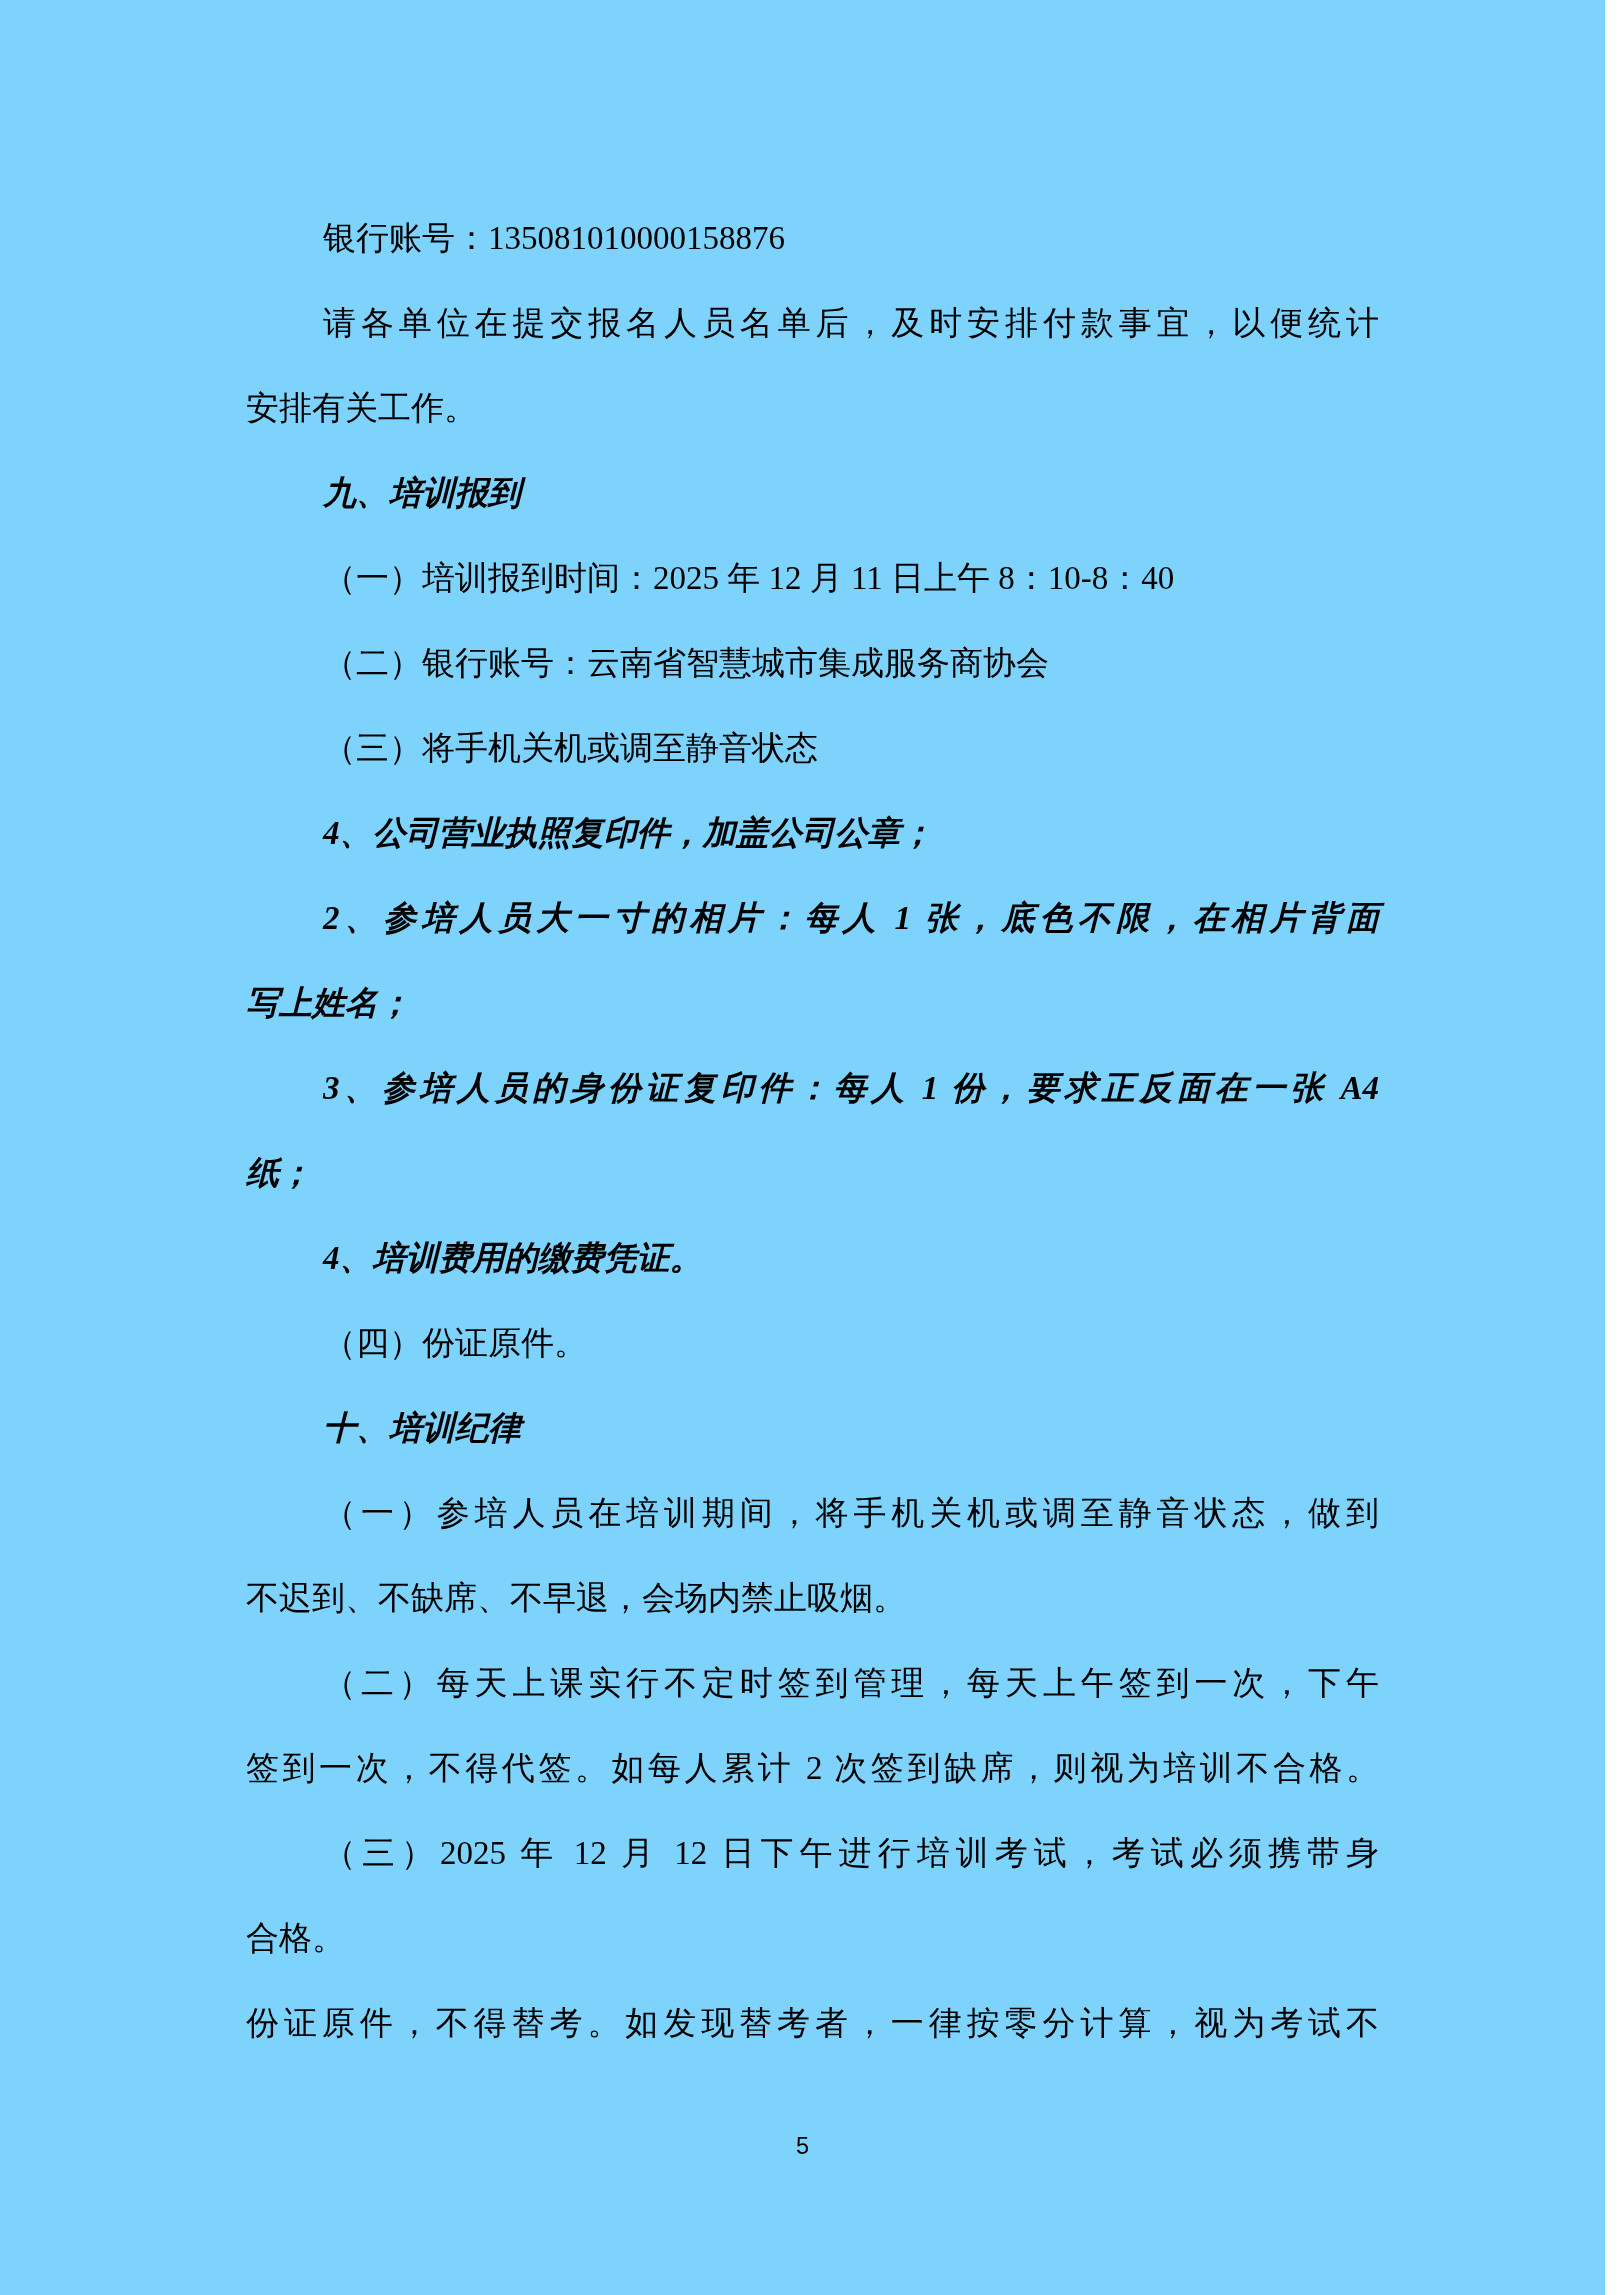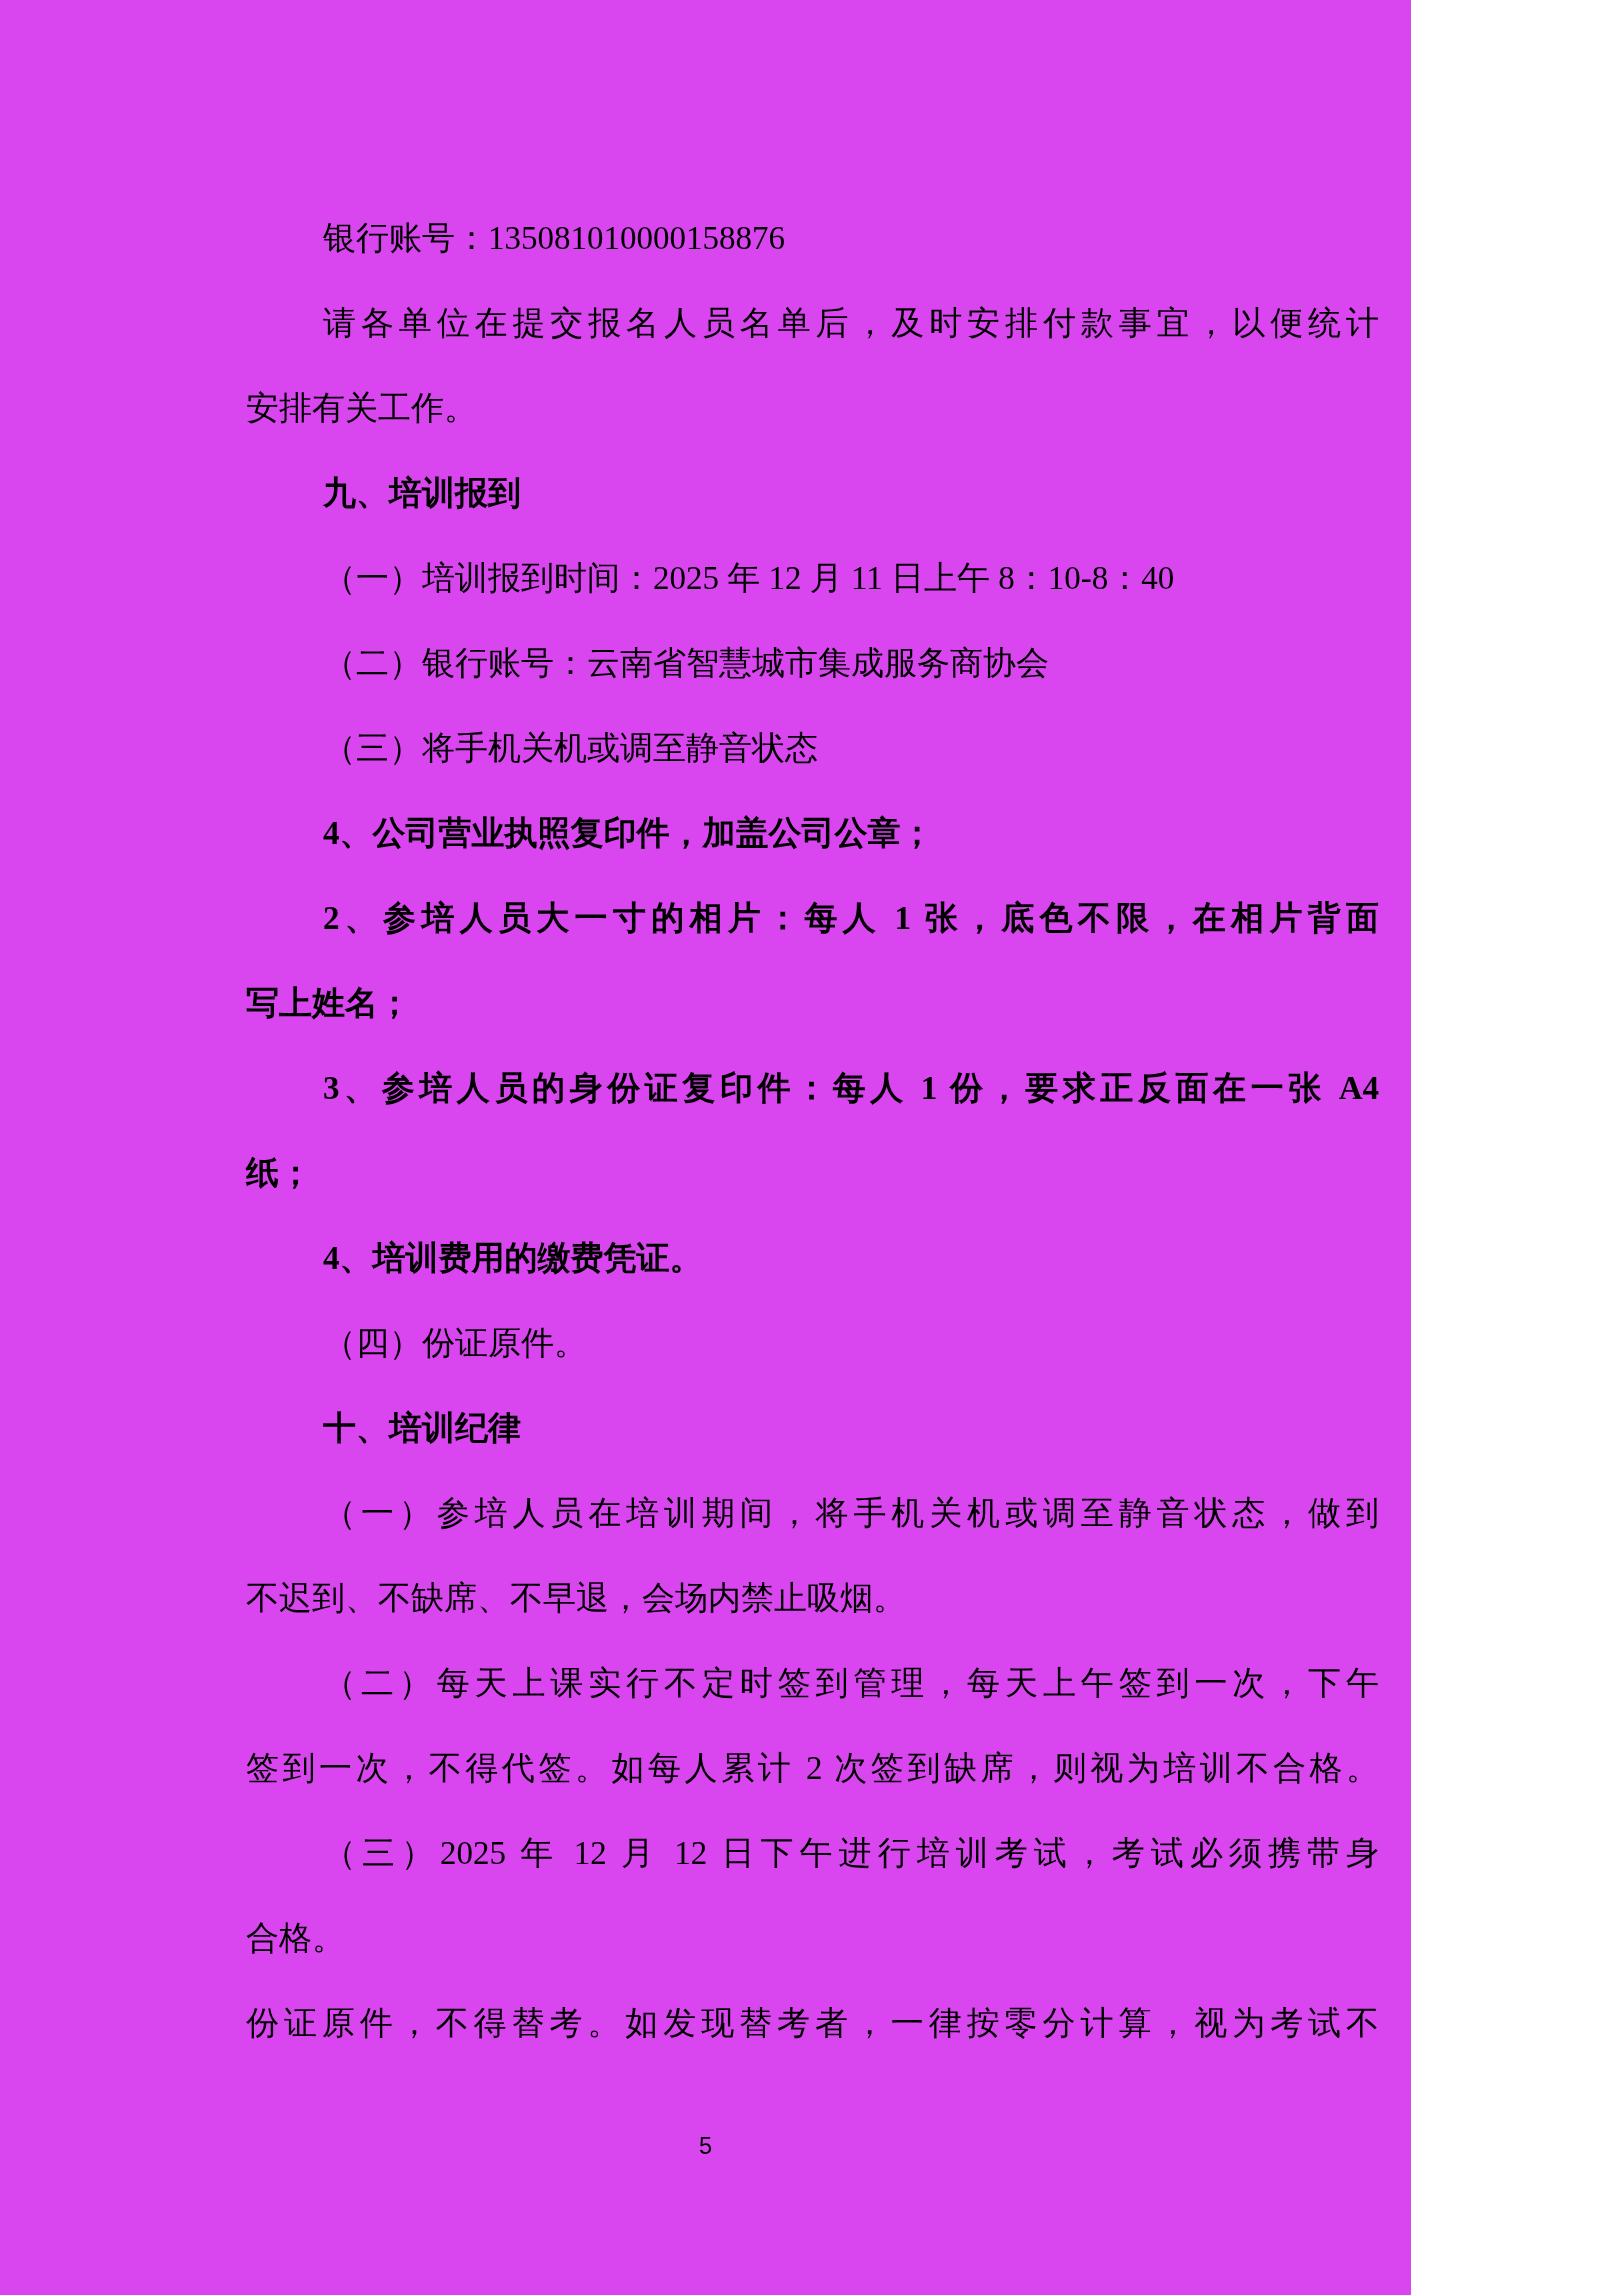--- a/index.html
+++ b/index.html
@@ -2,23 +2,23 @@
 <html lang="zh" style="font-size:8.2px"><head>
 <meta charset="utf-8">
 <style>
   html, body {
     margin: 0;
     padding: 0;
     background: #ffffff;
   }
   .page {
     position: relative;
-    width: 1411px;
+    width: 1605px;
     height: 2295px;
-    background: #d946ef;
+    background: #7dd3fc;
     color: #000000;
     font-family: "Liberation Serif", "DejaVu Serif", serif;
     overflow: hidden;
   }
   .content {
     position: absolute;
     left: 246px;
     top: 196px;
     width: 1133px;
   }
@@ -27,20 +27,21 @@
     line-height: 85px;
     height: 85px;
     white-space: normal;
     color: #000000;
   }
   .line.indent {
     text-indent: 77px;
   }
   .line.bold {
     font-weight: bold;
+    font-style: italic;
   }
   .line.fill {
     text-align: justify;
     text-align-last: justify;
   }
   .footer {
     position: absolute;
     top: 2132px;
     left: 0;
     width: 100%;

